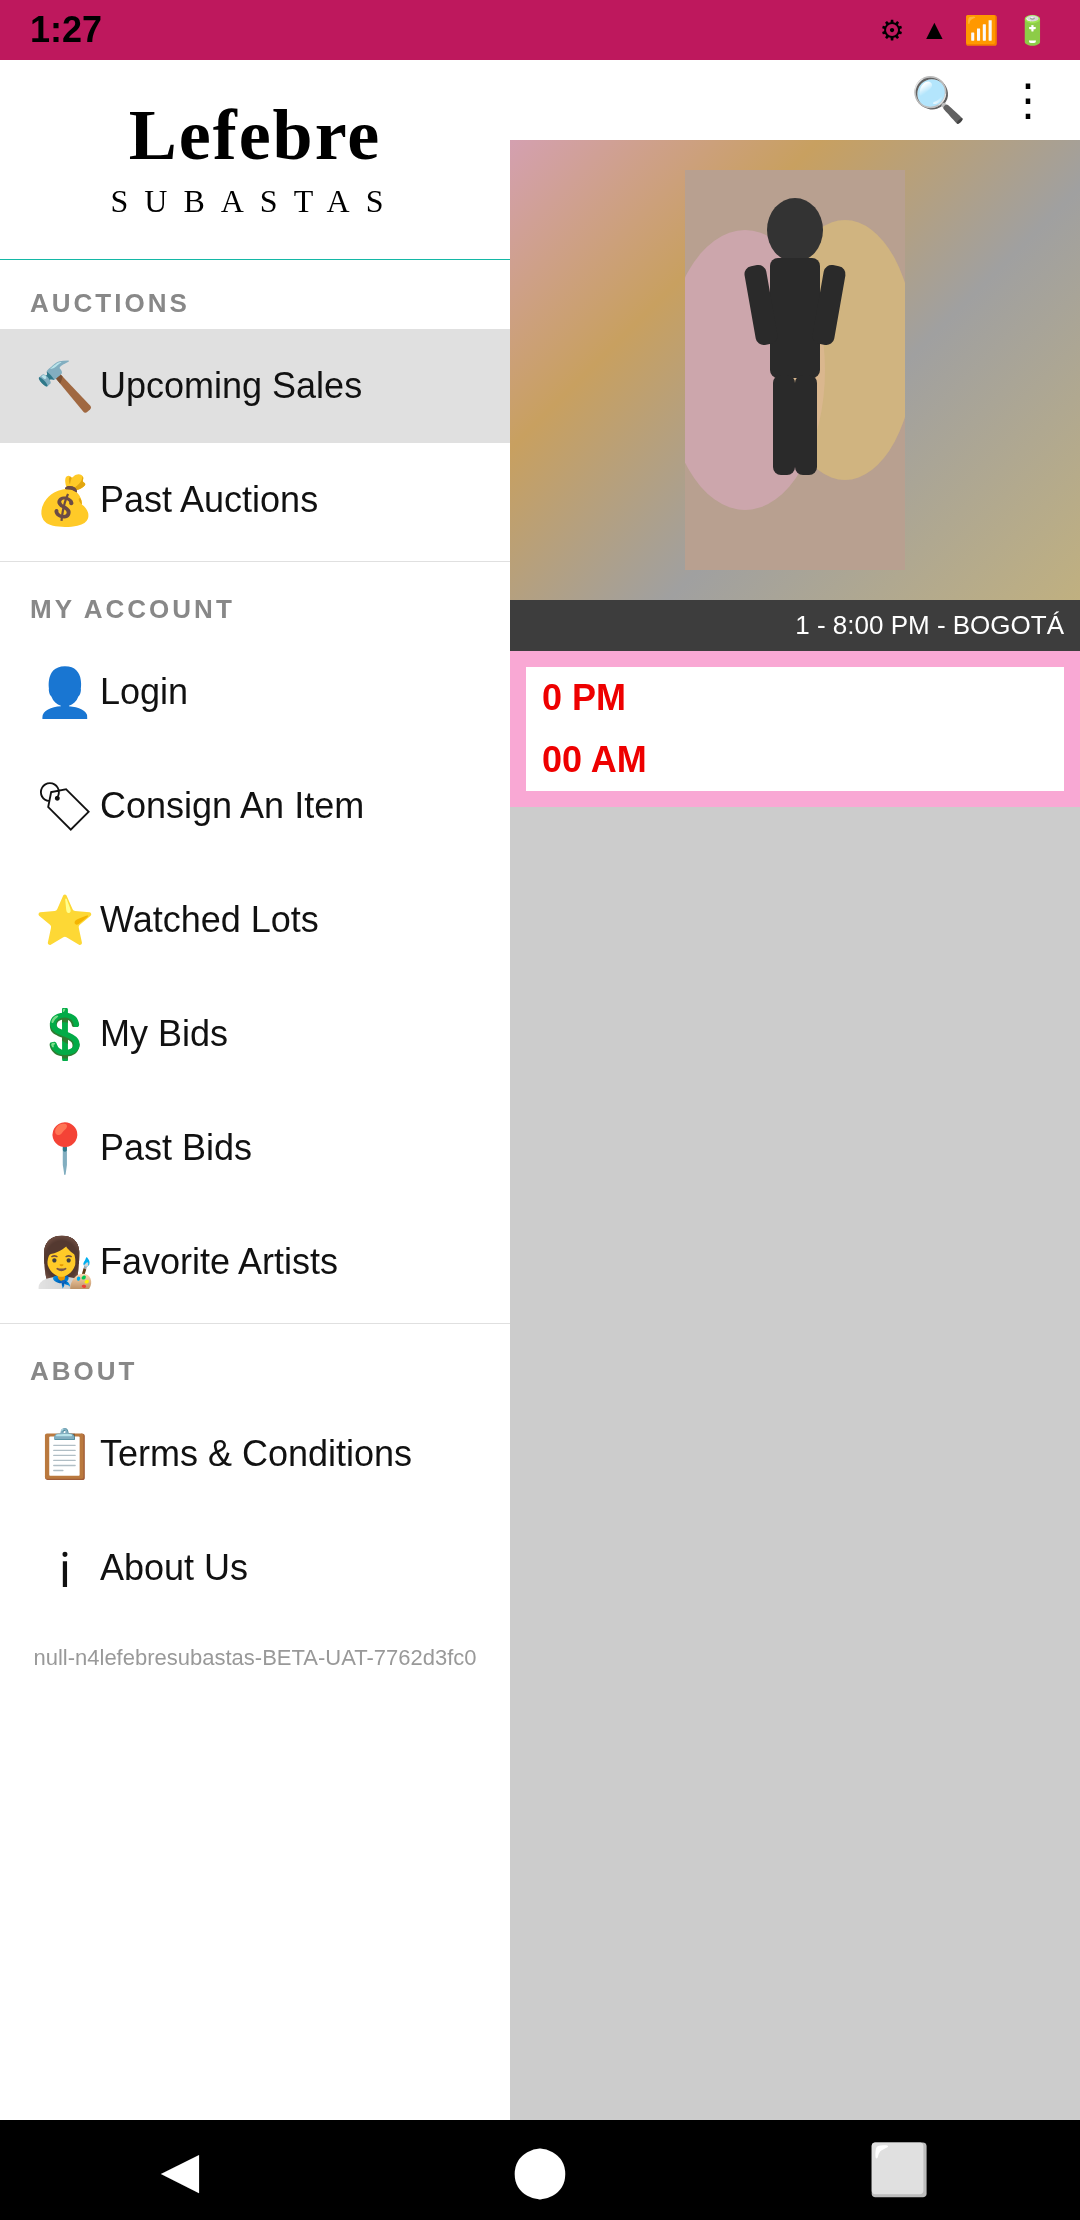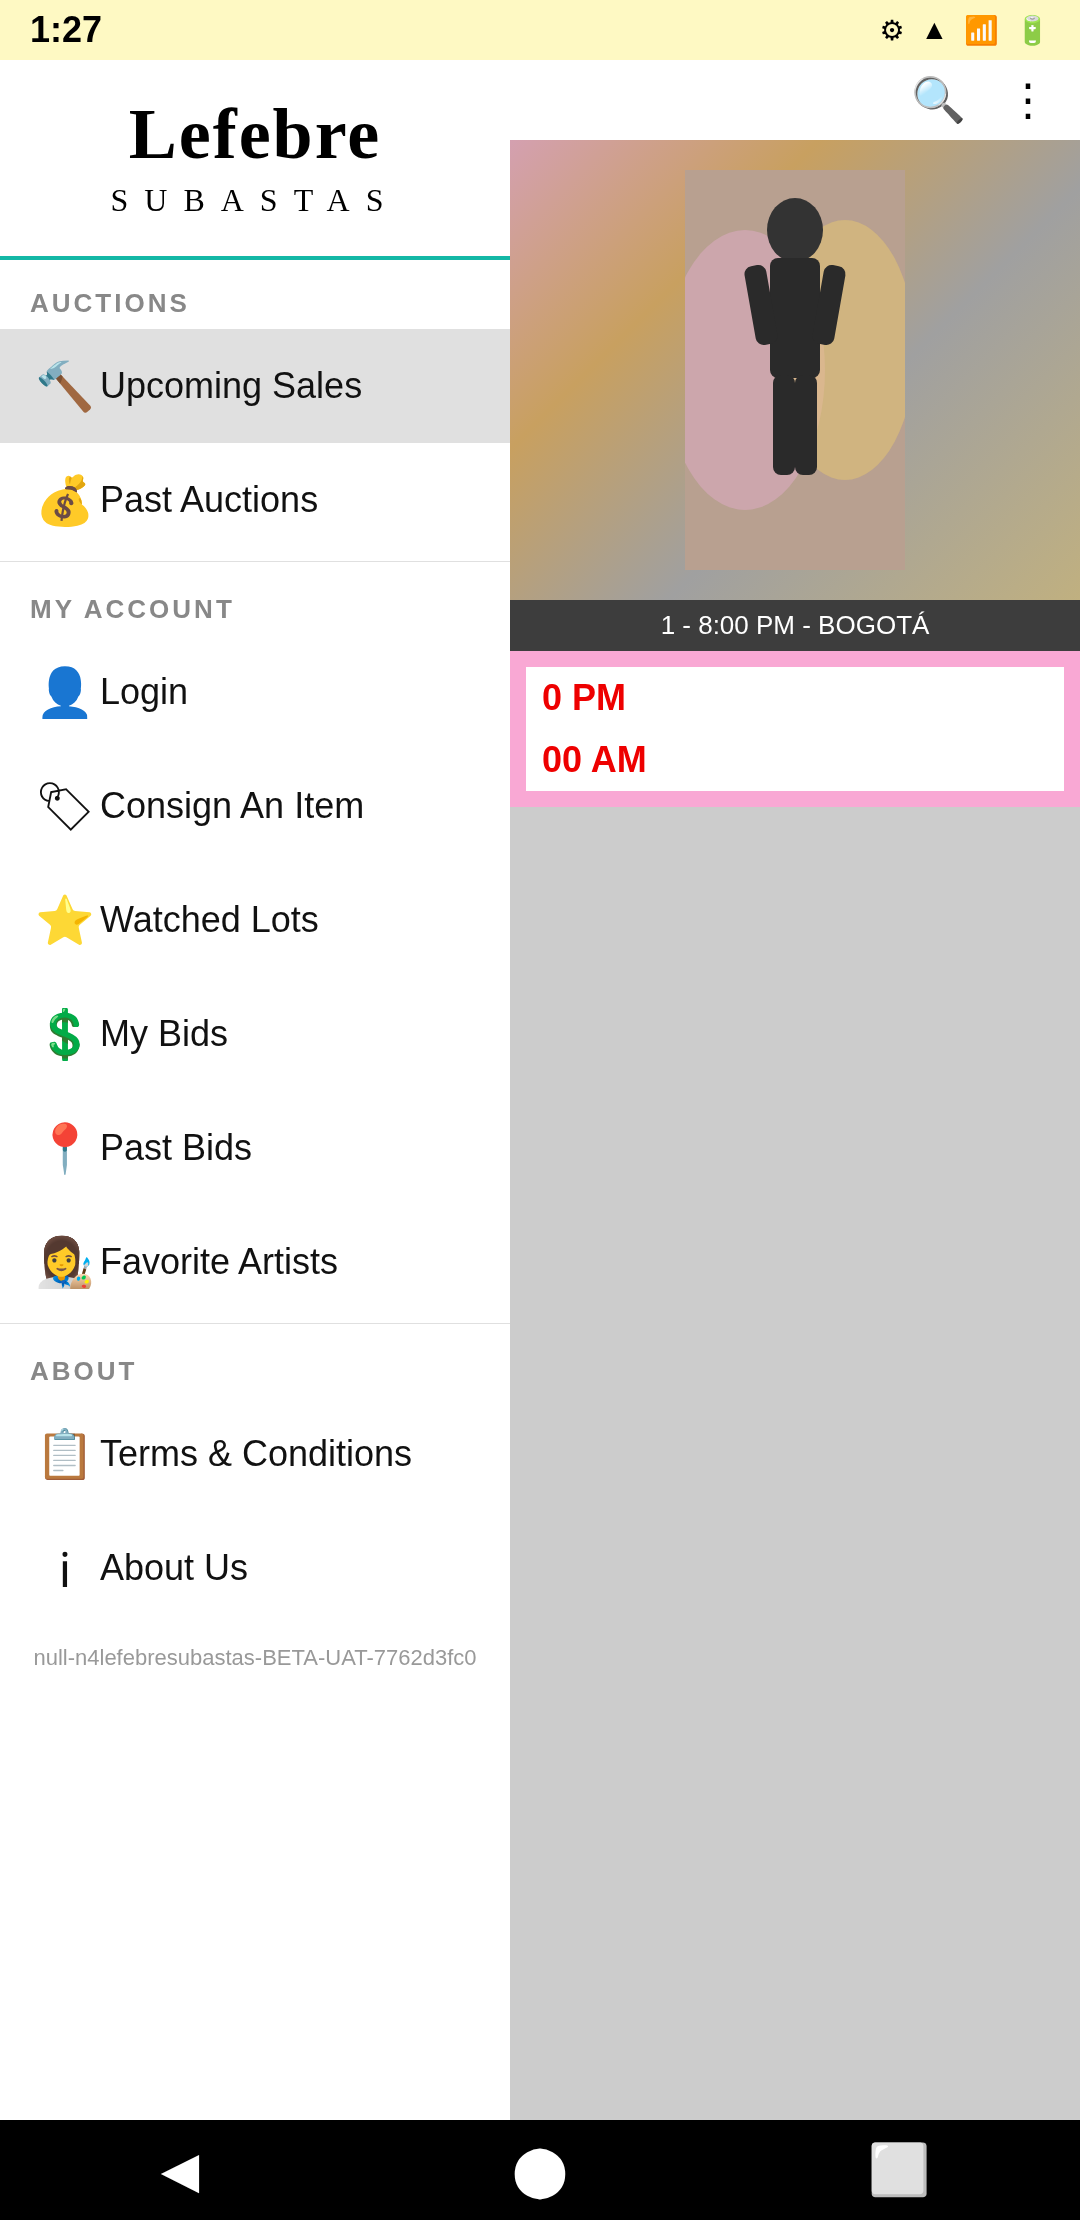--- a/index.html
+++ b/index.html
@@ -14,21 +14,21 @@
       overflow: hidden;
     }
 
     
     .status-bar {
       position: absolute;
       top: 0;
       left: 0;
       width: 1080px;
       height: 60px;
-      background: #fef9c3;
+      background: #be185d;
       display: flex;
       align-items: center;
       justify-content: space-between;
       padding: 16px 30px;
       z-index: 10;
     }
 
     .status-time {
       font-size: 36px;
       font-weight: bold;
@@ -92,21 +92,21 @@
       align-items: center;
       justify-content: center;
     }
 
     .auction-info-bar {
       background: rgba(0,0,0,0.7);
       color: #fff;
       font-family: sans-serif;
       font-size: 26px;
       padding: 10px 16px;
-      text-align: center;
+      text-align: right;
     }
 
     .auction-time-red {
       color: #e00;
       font-family: sans-serif;
       font-size: 36px;
       font-weight: bold;
       padding: 10px 16px;
       background: #fff;
     }
@@ -122,21 +122,21 @@
       z-index: 5;
       overflow-y: auto;
     }
 
     .logo-area {
       height: 200px;
       display: flex;
       flex-direction: column;
       align-items: center;
       justify-content: center;
-      border-bottom: 4px solid #14b8a6;
+      border-bottom: 1px solid #14b8a6;
     }
 
     .logo-text-main {
       font-size: 72px;
       font-weight: 900;
       font-family: 'Georgia', serif;
       letter-spacing: 2px;
       color: #000;
       line-height: 1;
     }

